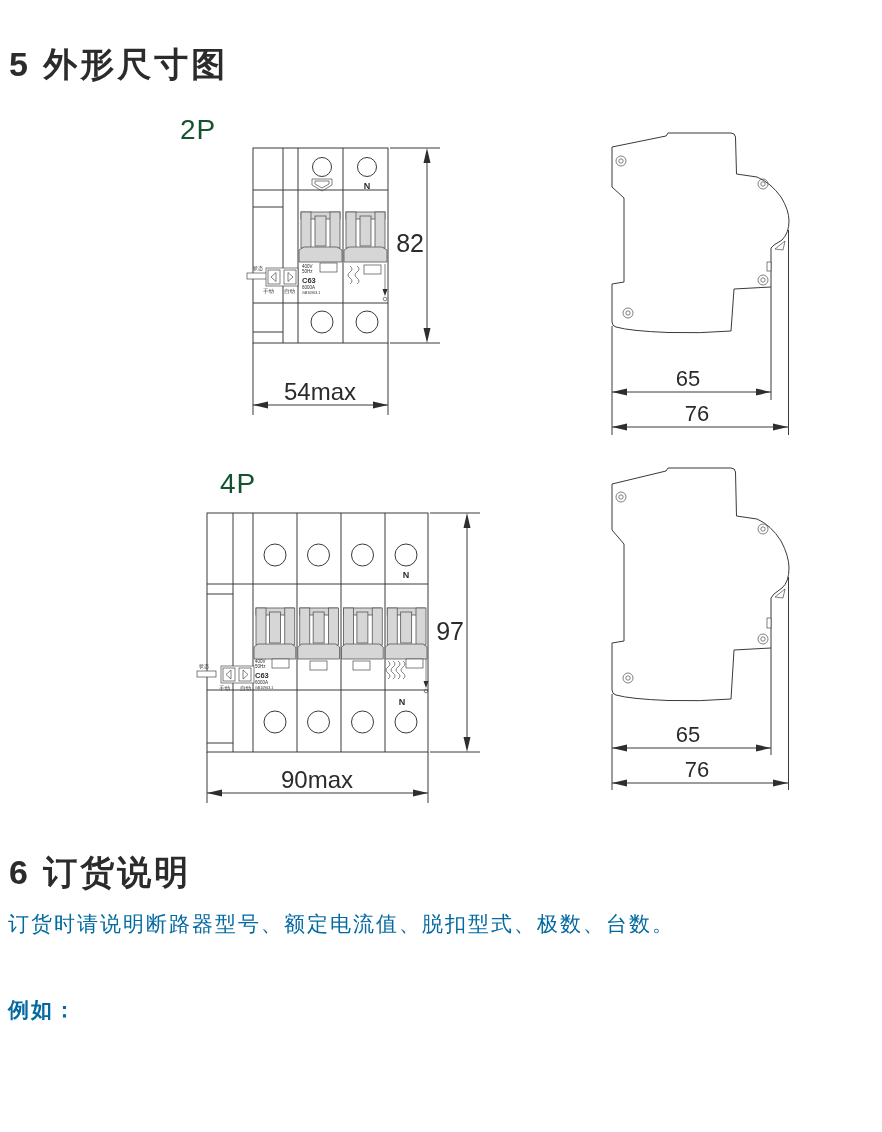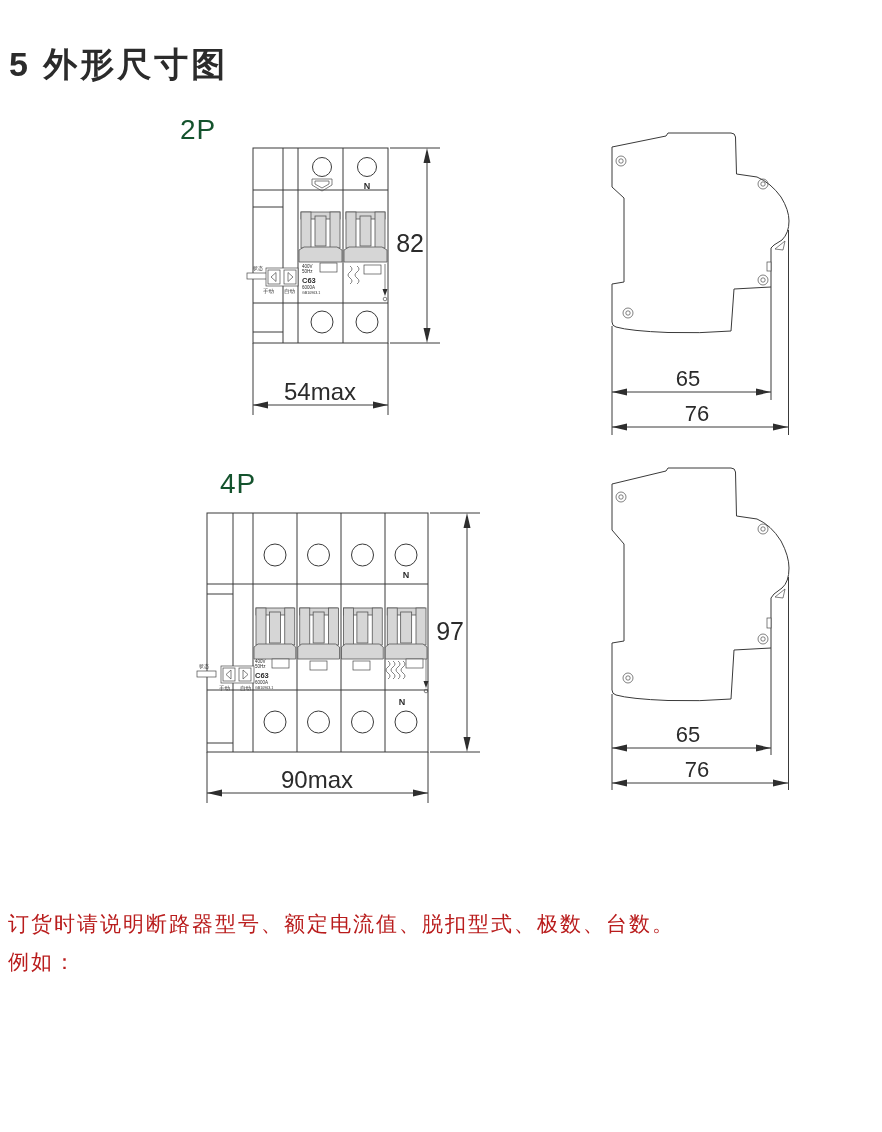--- a/index.html
+++ b/index.html
@@ -2,21 +2,21 @@
 <html><head>
 <meta charset="utf-8">
 <style>
   html,body{margin:0;padding:0;background:#fff;}
   .page{position:relative;width:804px;height:1132px;background:#ffffff;overflow:hidden;
         font-family:"Liberation Sans",sans-serif;color:#262626;}
   .h-sec{position:absolute;left:9px;font-size:34px;font-weight:600;letter-spacing:3px;
          color:#2b2b2b;font-family:"Liberation Sans",sans-serif;white-space:nowrap;}
   .fig-label{position:absolute;font-size:28px;color:#14532d;letter-spacing:1px;}
   .fig{position:absolute;}
-  .bodyline{position:absolute;left:8px;font-size:21px;color:#b91c1c;white-space:nowrap;
+  .bodyline{position:absolute;left:8px;font-size:21px;color:#0369a1;white-space:nowrap;
             font-family:"Liberation Serif",serif;letter-spacing:2px;}
   .bodyline.code{letter-spacing:1px;}
   
   svg .ln{stroke:#3a3a3a;stroke-width:1;fill:none;}
   svg .lnthin{stroke:#4a4a4a;stroke-width:0.7;fill:none;}
   svg .wh{fill:#ffffff;stroke:#3a3a3a;stroke-width:1;}
   svg .whthin{fill:#ffffff;stroke:#4a4a4a;stroke-width:0.7;}
   svg .gry{fill:#d6d6d6;stroke:#555;stroke-width:0.8;}
   svg .arr{fill:#2e2e2e;stroke:none;}
   svg text{fill:#2b2b2b;font-family:"Liberation Sans",sans-serif;}
@@ -263,17 +263,18 @@
       <text class="dimS" x="688" y="742" text-anchor="middle">65</text>
     </g>
     <g>
       <path class="ln" d="M612,783 H788"></path>
       <polygon class="arr" points="612,783 627,779.5 627,786.5"></polygon>
       <polygon class="arr" points="788,783 773,779.5 773,786.5"></polygon>
       <text class="dimS" x="697" y="777" text-anchor="middle">76</text>
     </g>
   </svg>
 
+  <div class="h-sec" style="top:850px;">6 订货说明</div>
 
   <div class="bodyline" style="top:910px;">订货时请说明断路器型号、额定电流值、脱扣型式、极数、台数。</div>
-  <div class="bodyline" style="top:948px;">例如：</div>
+  <div class="bodyline" style="top:996px;font-weight:bold;">例如：</div>
 
 </div>
 
 </body></html>

